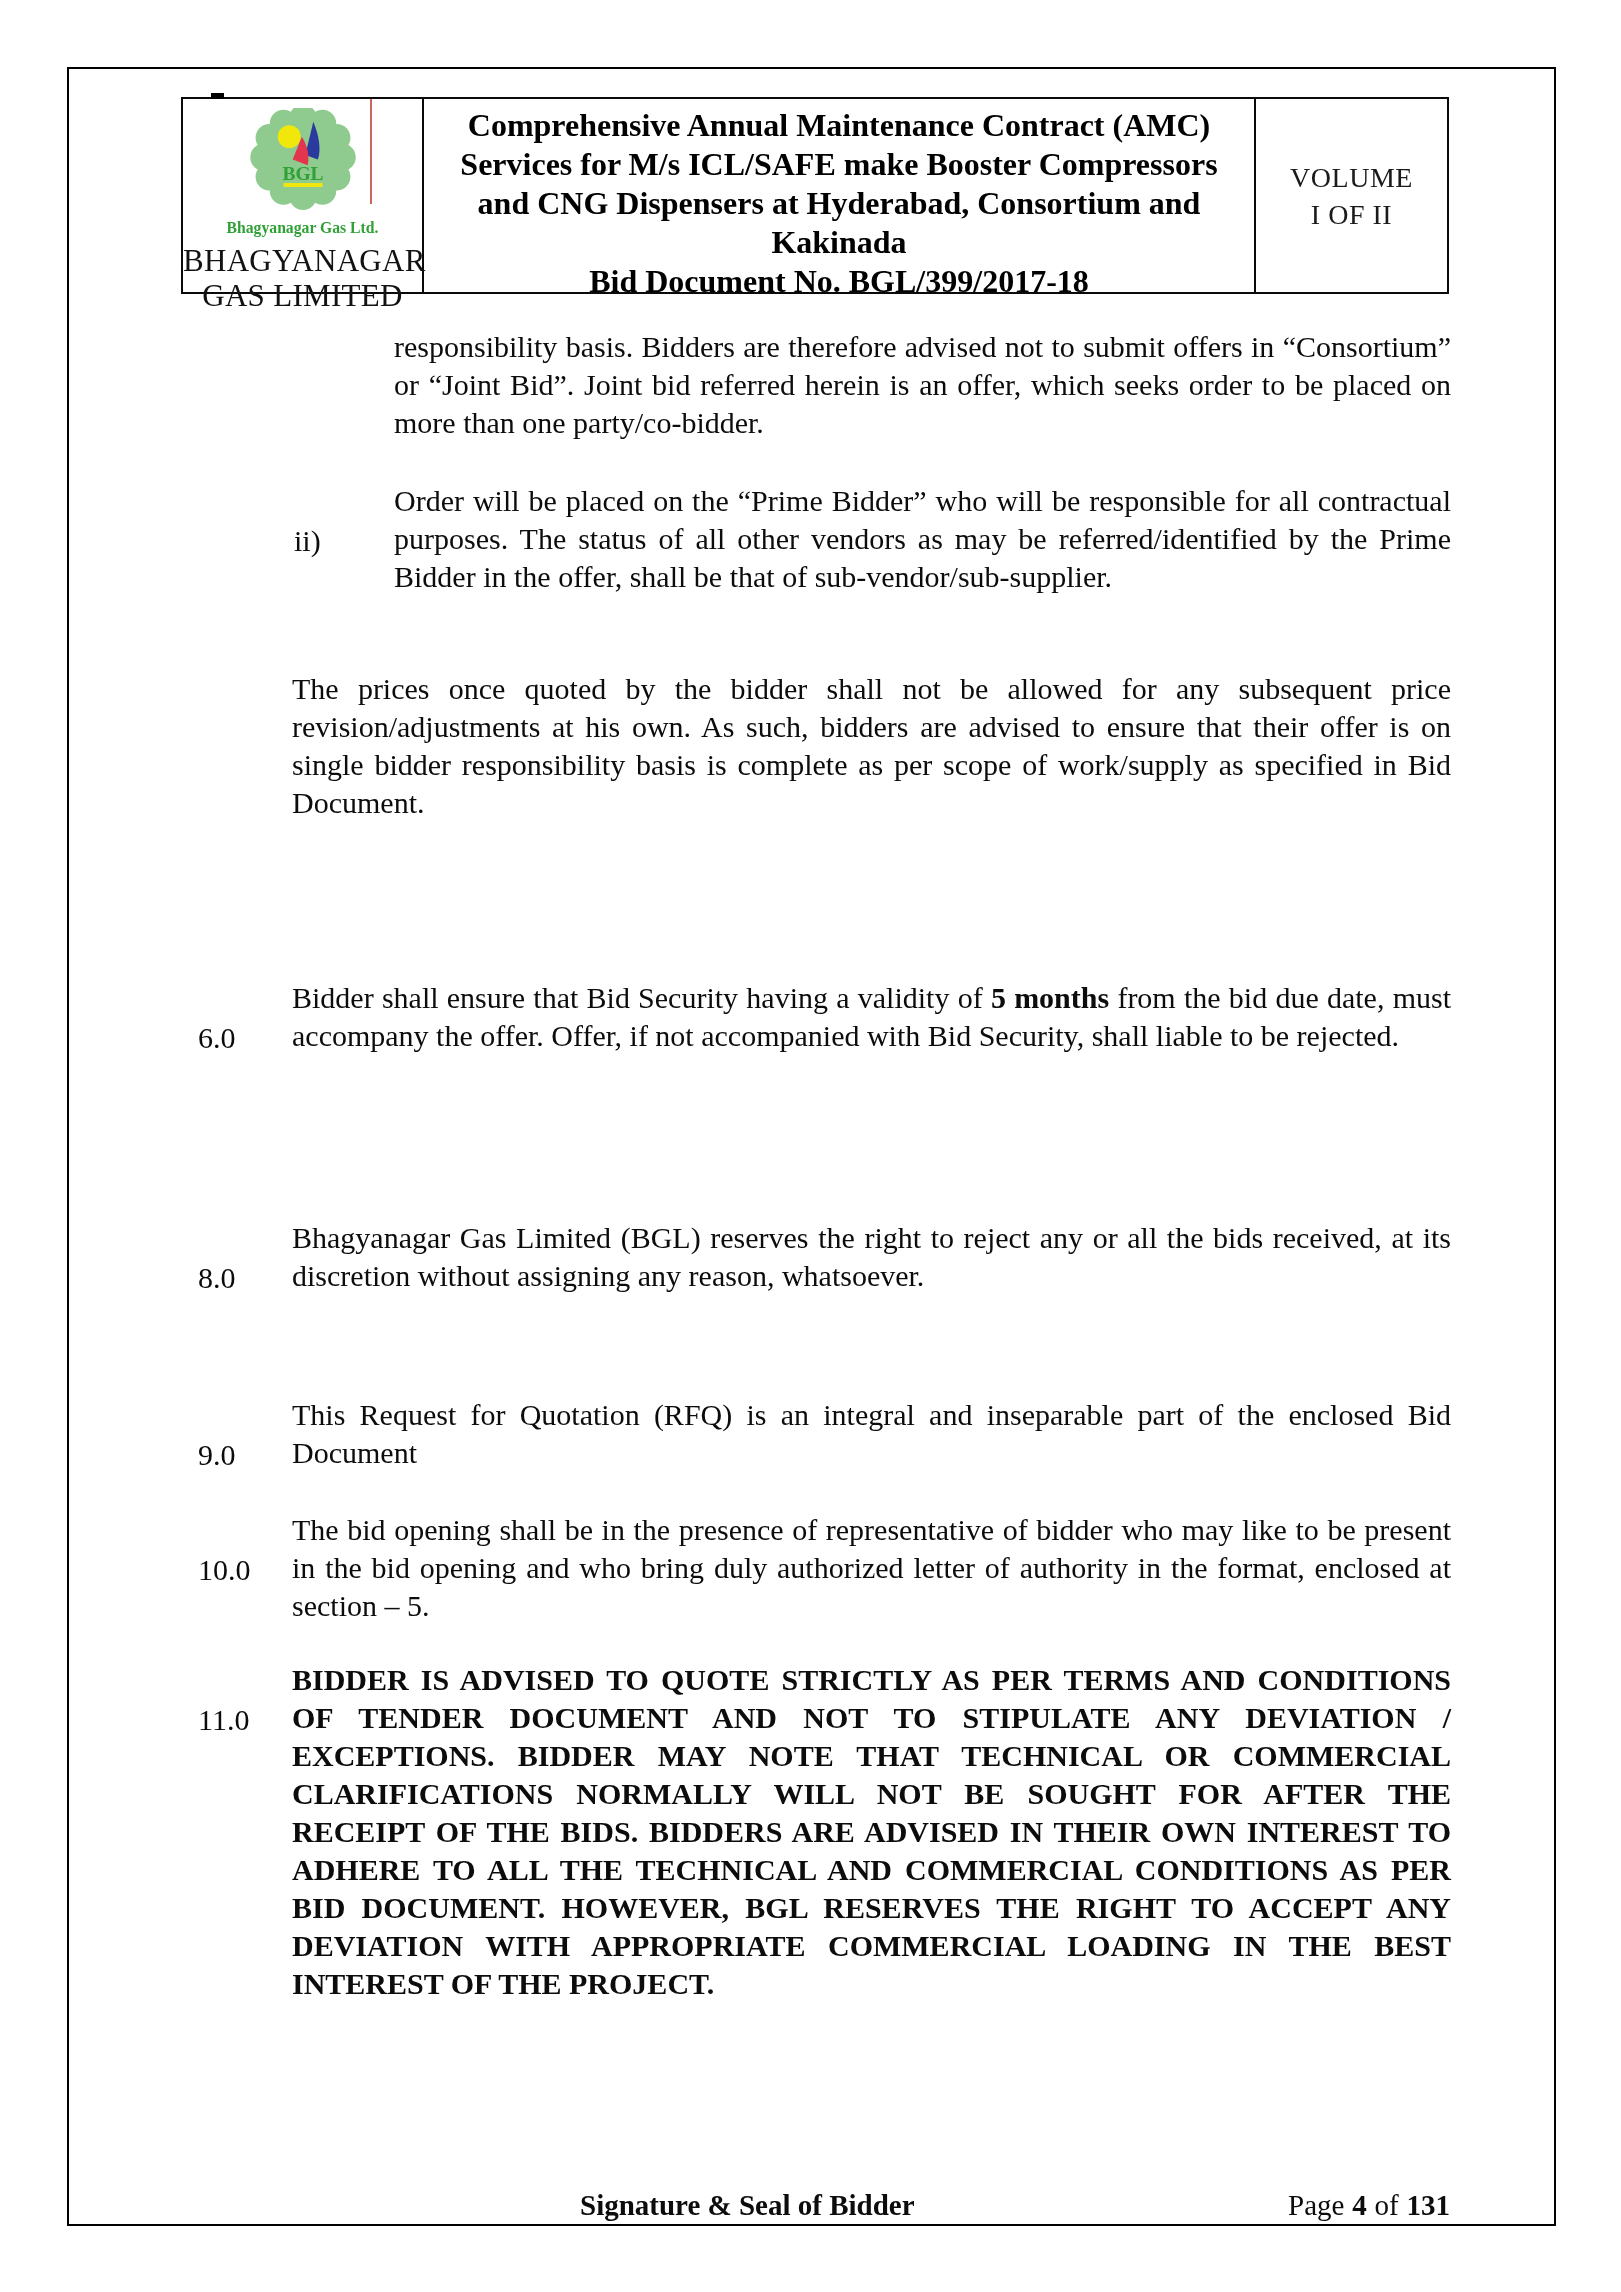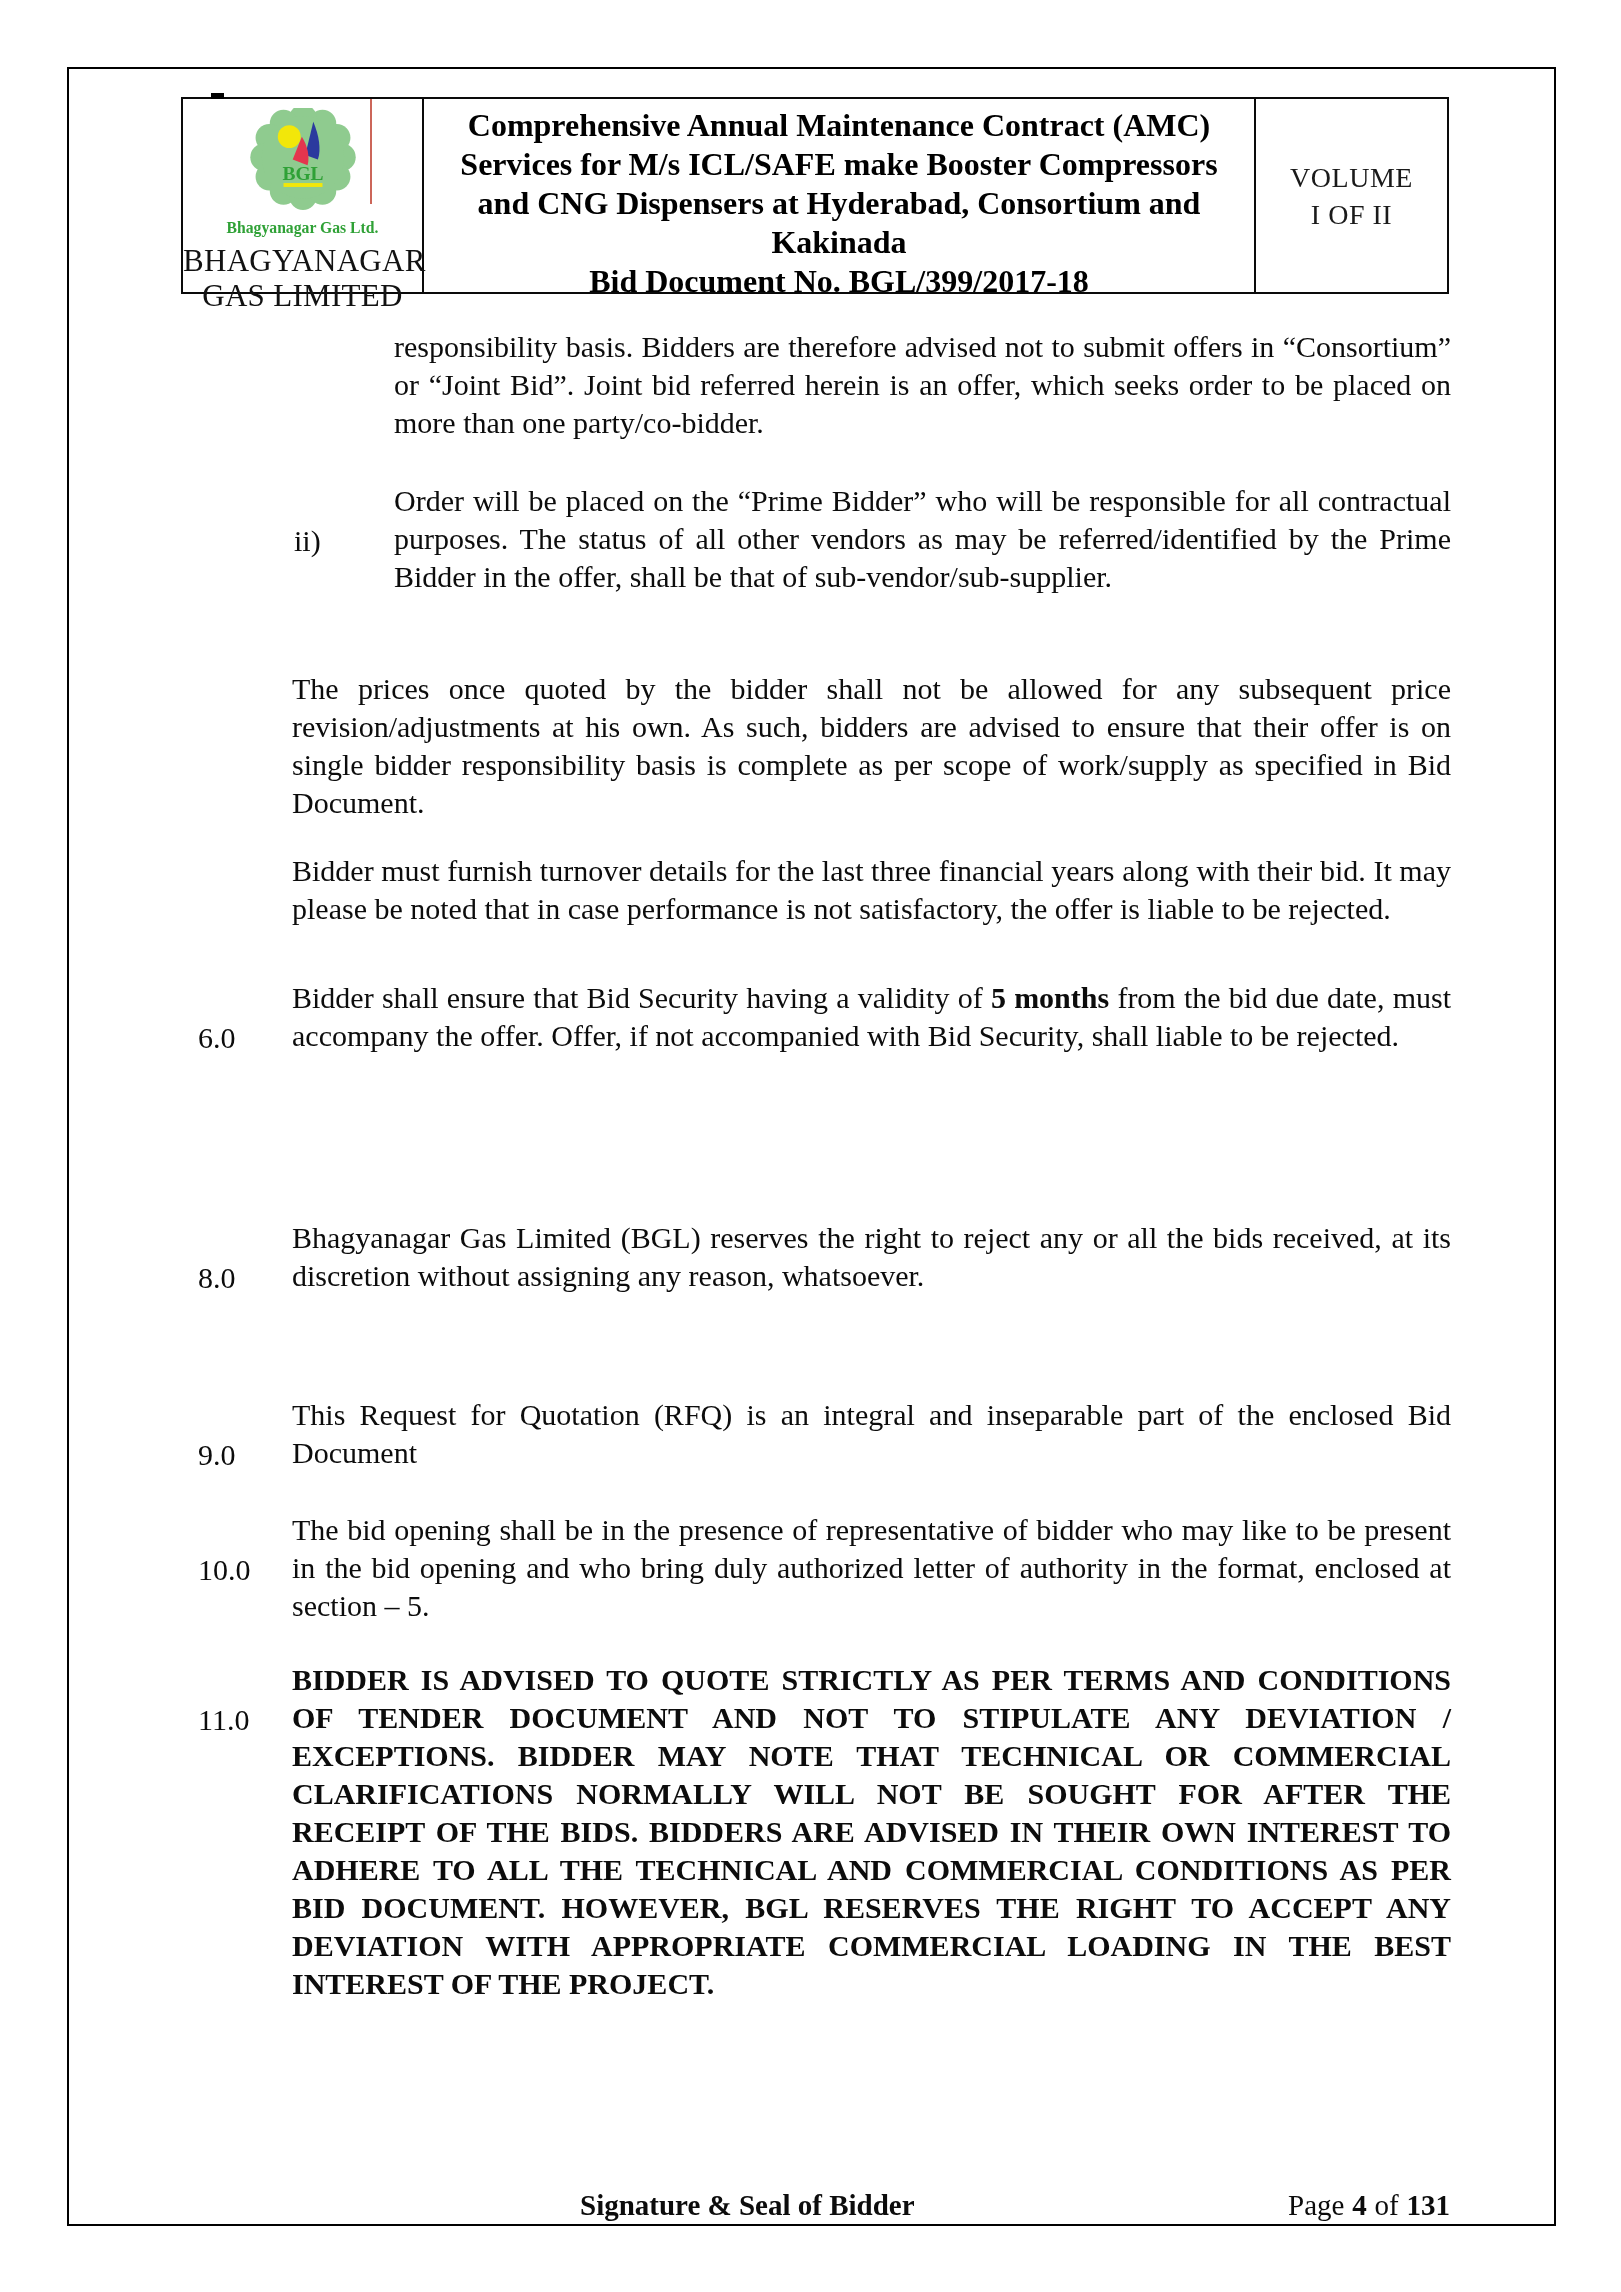--- a/index.html
+++ b/index.html
@@ -110,21 +110,20 @@
 
   <p class="blk para lvl2" style="top:328px">responsibility basis. Bidders are therefore advised not to submit offers in “Consortium” or “Joint Bid”. Joint bid referred herein is an offer, which seeks order to be placed on more than one party/co-bidder.</p>
 
   <div class="blk item lvl2" style="top:482px">
     <span class="num">ii)</span>
     <p class="txt">Order will be placed on the “Prime Bidder” who will be responsible for all contractual purposes.  The status of all other vendors as may be referred/identified by the Prime Bidder in the offer, shall be that of sub-vendor/sub-supplier.</p>
   </div>
 
   <p class="blk para" style="top:670px">The prices once quoted by the bidder shall not be allowed for any subsequent price revision/adjustments at his own.  As such, bidders are advised to ensure that their offer is on single bidder responsibility basis is complete as per scope of work/supply as specified in Bid Document.</p>
 
-  <p class="blk para" style="top:852px">Bidder must furnish turnover details for the last three financial years along with their bid. It may please be noted that in case performance is not satisfactory, the offer is liable to be rejected.</p>
 
   <div class="blk item" style="top:979px">
     <span class="num">6.0</span>
     <p class="txt"><span>Bidder shall ensure that Bid Security having a validity of </span><b>5 months</b><span> from the bid due date, must accompany the offer. Offer, if not accompanied with Bid Security, shall liable to be rejected.</span></p>
   </div>
 
 
   <div class="blk item" style="top:1219px">
     <span class="num">8.0</span>
     <p class="txt">Bhagyanagar Gas Limited (BGL) reserves the right to reject any or all the bids received, at its discretion without assigning any reason, whatsoever.</p>

